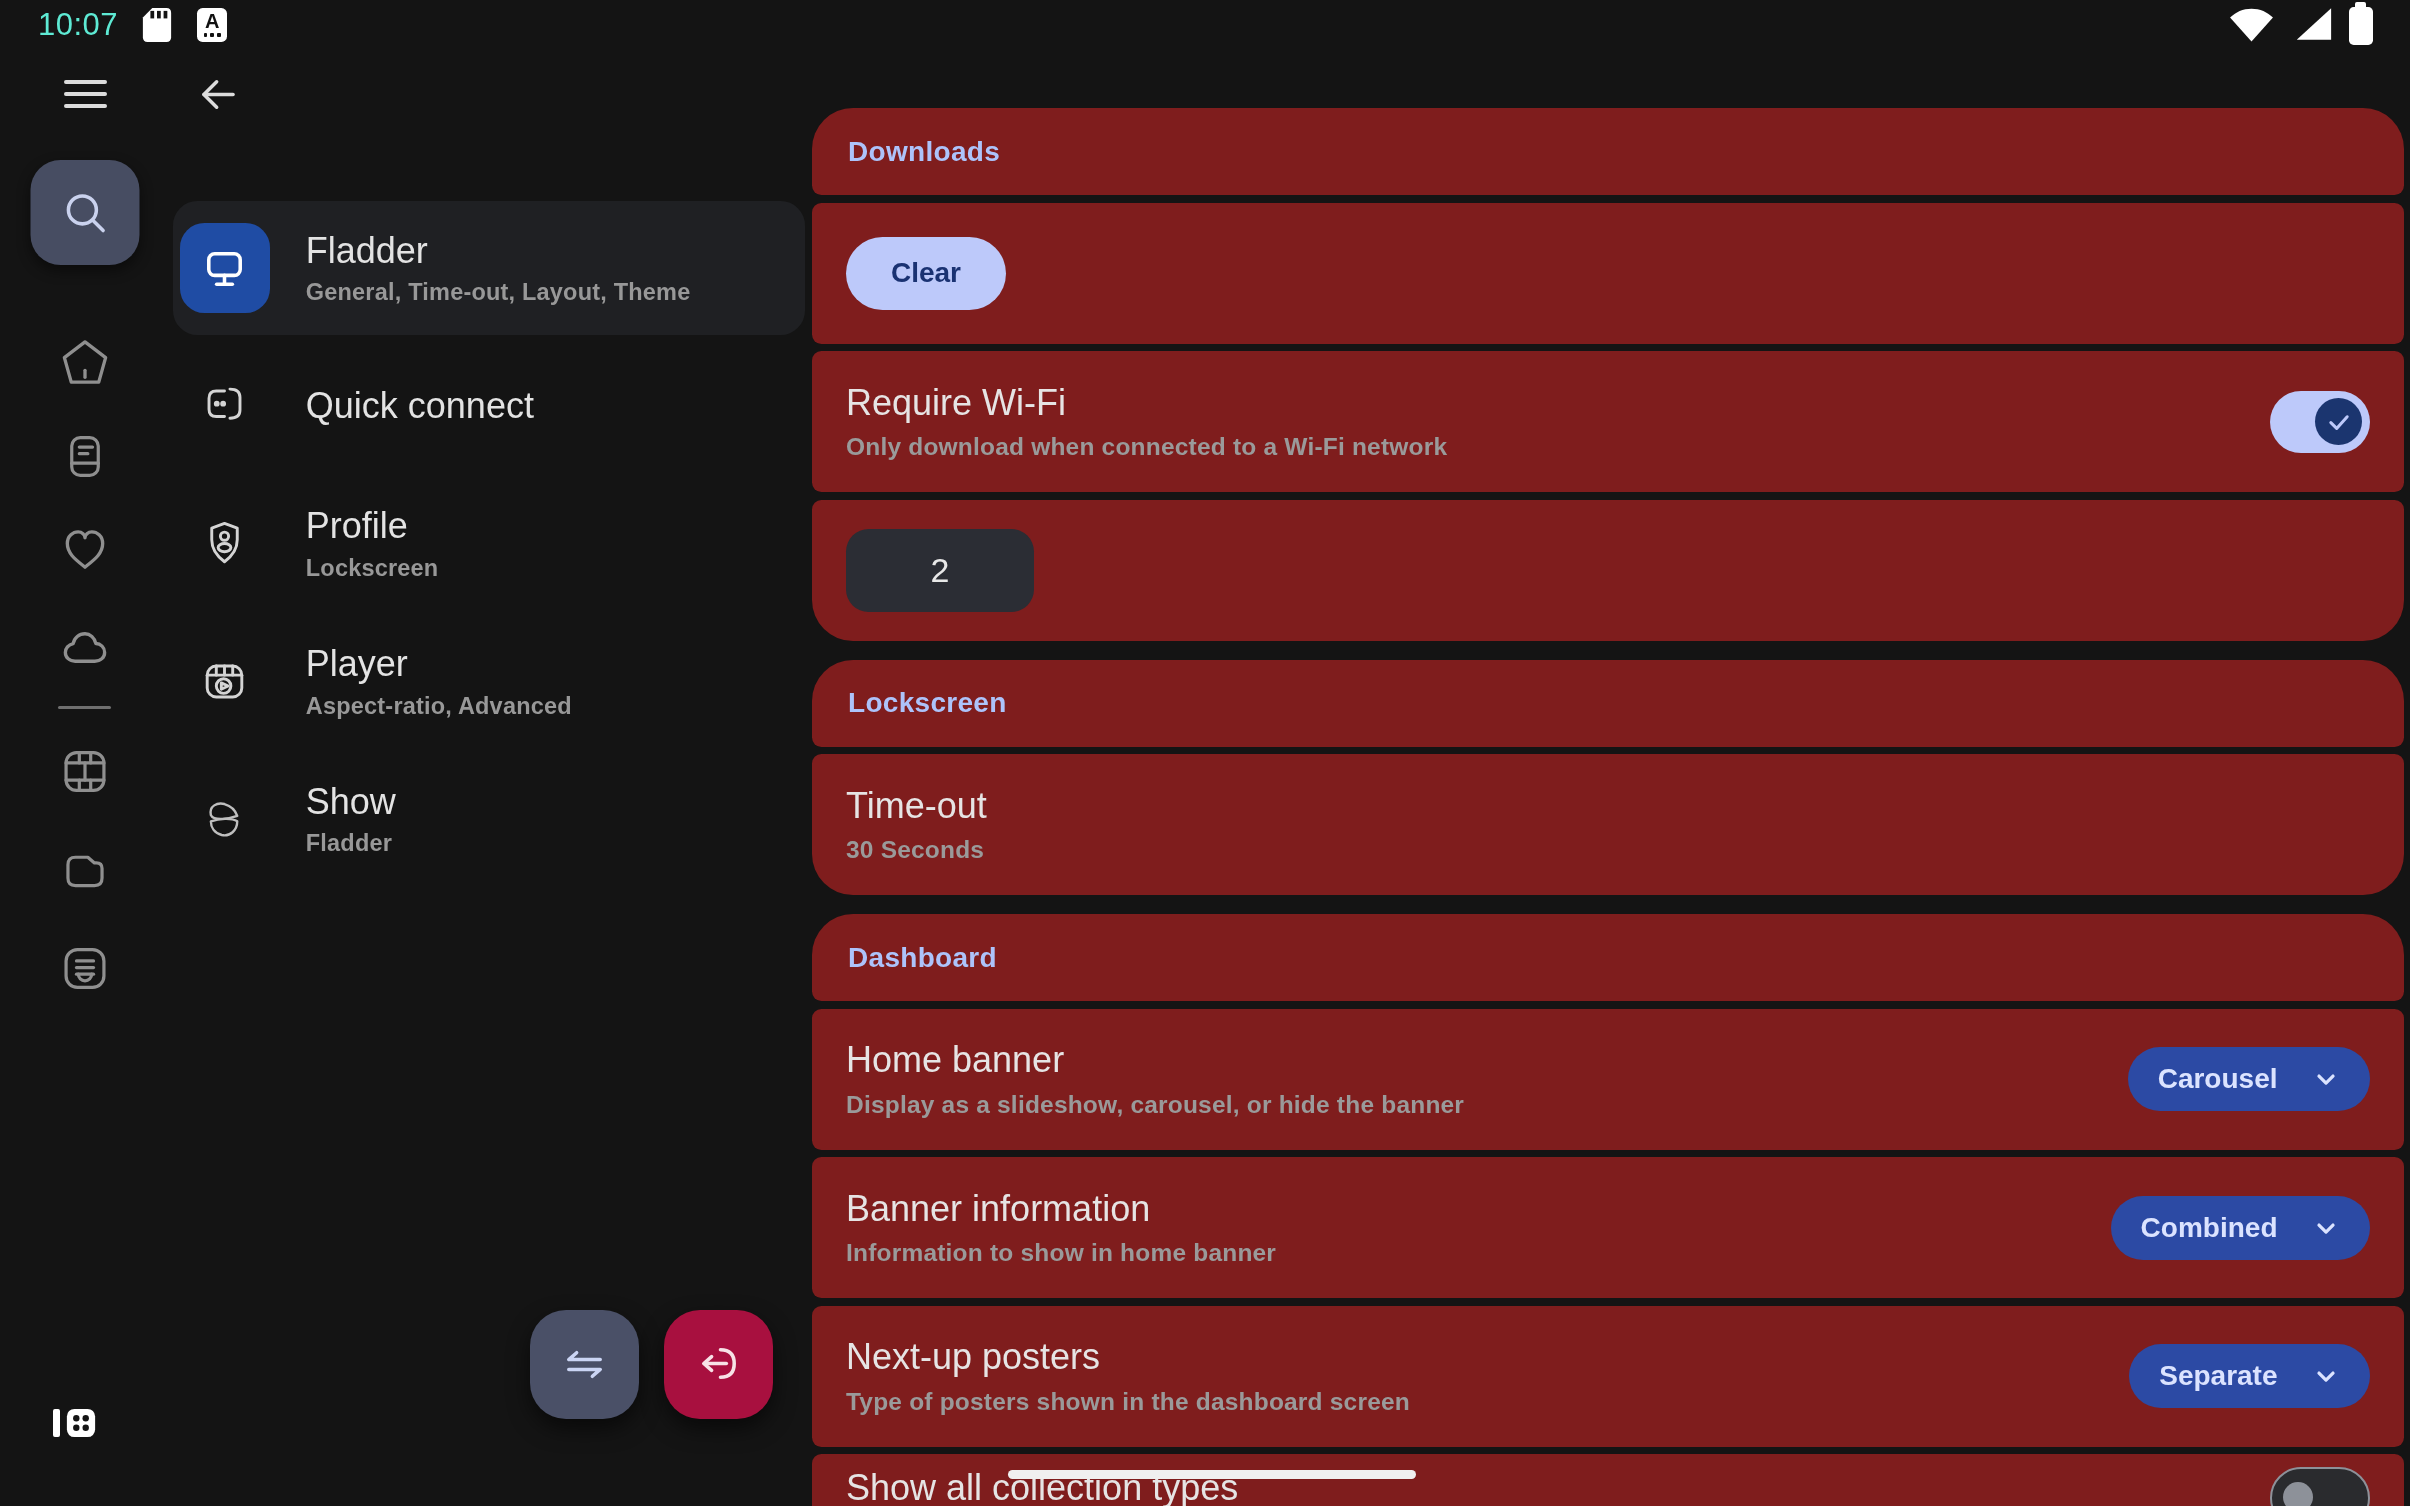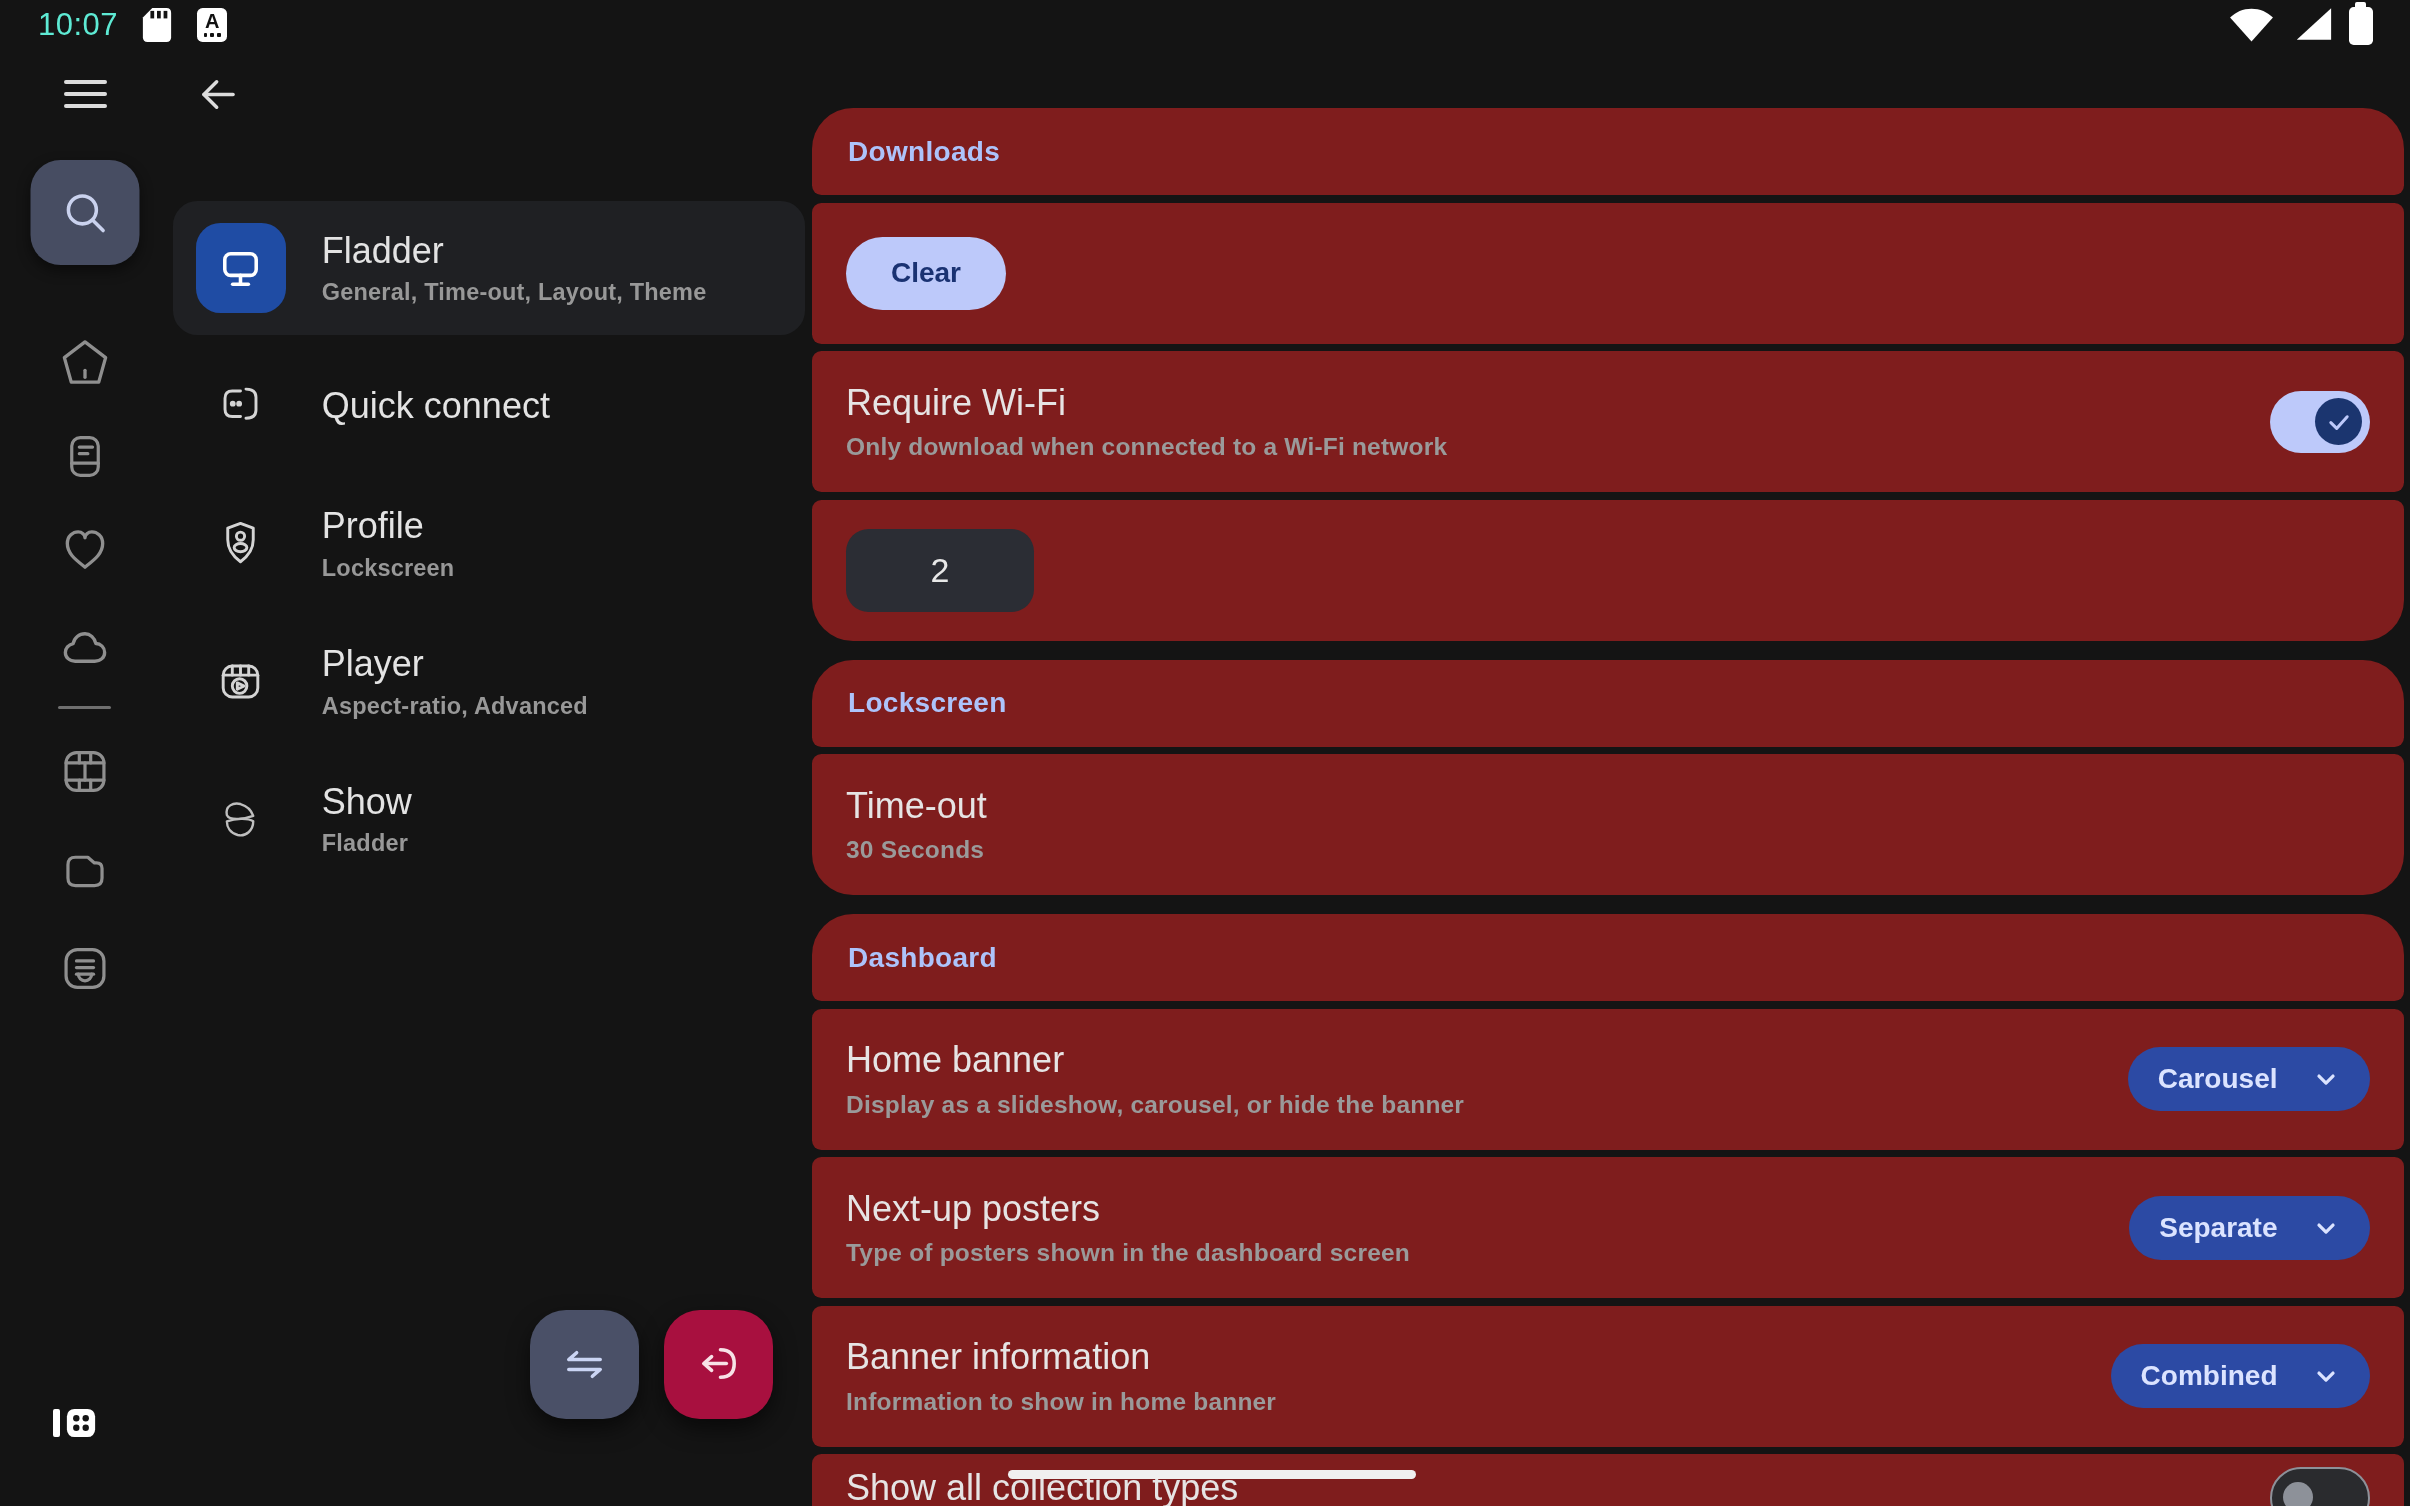--- a/index.html
+++ b/index.html
@@ -27,21 +27,21 @@
   .hamburger i{width:43px;height:3.8px;background:#dcdcdc;border-radius:1.9px;}
   .rail-item{position:absolute;left:85px;transform:translateX(-50%);width:109px;height:105px;display:flex;align-items:center;justify-content:center;color:#8f8f8f;}
   .rail-item.selected{background:#474d62;border-radius:30px;color:#cad2ee;box-shadow:0 5.6px 13px rgba(0,0,0,.45);}
   .rail-div{position:absolute;left:58px;width:53px;height:2.8px;background:#6f6f6f;border-radius:1.9px;}
   .debug-badge{position:absolute;left:53px;bottom:68px;display:flex;align-items:center;gap:5.6px;color:#fff;}
   .debug-badge .bar{width:6.6px;height:28px;background:#fff;border-radius:1.9px;}
   
   .menu{position:absolute;left:169px;top:49px;width:642px;bottom:0;}
   .back-btn{position:absolute;left:22.6px;top:19px;width:53px;height:53px;display:flex;align-items:center;justify-content:center;color:#dcdcdc;cursor:pointer;}
   .menu-list{position:absolute;left:3.8px;right:5.6px;top:152px;display:flex;flex-direction:column;gap:3.8px;}
-  .menu-item{height:134px;display:flex;align-items:center;padding-left:23px;box-sizing:border-box;border-radius:24.5px;cursor:pointer;}
+  .menu-item{height:134px;display:flex;align-items:center;padding-left:7px;box-sizing:border-box;border-radius:24.5px;cursor:pointer;}
   .menu-item.selected{background:#1f2023;}
   .mi-iconbox{width:90px;height:90px;flex:none;display:flex;align-items:center;justify-content:center;color:#d4d4d4;}
   .mi-iconbox.blue{background:#1f4ca4;border-radius:24.5px;color:#fff;}
   .mi-text{margin-left:36px;display:flex;flex-direction:column;}
   .mi-title{font-size:36px;color:#e3e3e3;line-height:41px;}
   .mi-sub{font-size:23.5px;font-weight:700;color:#989898;margin-top:8.5px;letter-spacing:0.2px;}
   
   .fab{position:absolute;width:109px;height:109px;border-radius:36px;display:flex;align-items:center;justify-content:center;box-shadow:0 9.4px 21px rgba(0,0,0,.55);cursor:pointer;}
   .fab.swap{left:530px;top:1310px;background:#4a5067;color:#cbd5f4;}
   .fab.logout{left:664px;top:1310px;background:#a8103f;color:#f7e2e6;}
@@ -335,42 +335,42 @@
         </div>
         <div class="dropdown">
           <span>Carousel</span>
           <svg width="28" height="28" viewBox="0 0 24 24" fill="none" stroke="currentColor" stroke-width="2.8" stroke-linecap="round" stroke-linejoin="round">
               <polyline points="6,9.5 12,15.5 18,9.5"></polyline>
             </svg>
         </div>
       </div>
       <div class="card row">
         <div class="row-text">
+          <span class="row-title">Banner information</span>
+          <span class="row-sub">Information to show in home banner</span>
+        </div>
+        <div class="dropdown">
+          <span>Combined</span>
+          <svg width="28" height="28" viewBox="0 0 24 24" fill="none" stroke="currentColor" stroke-width="2.8" stroke-linecap="round" stroke-linejoin="round">
+              <polyline points="6,9.5 12,15.5 18,9.5"></polyline>
+            </svg>
+        </div>
+      </div>
+      <div class="card row">
+        <div class="row-text">
           <span class="row-title">Next-up posters</span>
           <span class="row-sub">Type of posters shown in the dashboard screen</span>
         </div>
         <div class="dropdown">
           <span>Separate</span>
           <svg width="28" height="28" viewBox="0 0 24 24" fill="none" stroke="currentColor" stroke-width="2.8" stroke-linecap="round" stroke-linejoin="round">
               <polyline points="6,9.5 12,15.5 18,9.5"></polyline>
             </svg>
         </div>
       </div>
-      <div class="card row">
-        <div class="row-text">
-          <span class="row-title">Banner information</span>
-          <span class="row-sub">Information to show in home banner</span>
-        </div>
-        <div class="dropdown">
-          <span>Combined</span>
-          <svg width="28" height="28" viewBox="0 0 24 24" fill="none" stroke="currentColor" stroke-width="2.8" stroke-linecap="round" stroke-linejoin="round">
-              <polyline points="6,9.5 12,15.5 18,9.5"></polyline>
-            </svg>
-        </div>
-      </div>
       <div class="card row" style="align-items:flex-start;padding-top:13px;">
         <div class="row-text">
           <span class="row-title">Show all collection types</span>
         </div>
         <div class="switch off">
           <span class="thumb"></span>
         </div>
       </div>
     </div>
 

